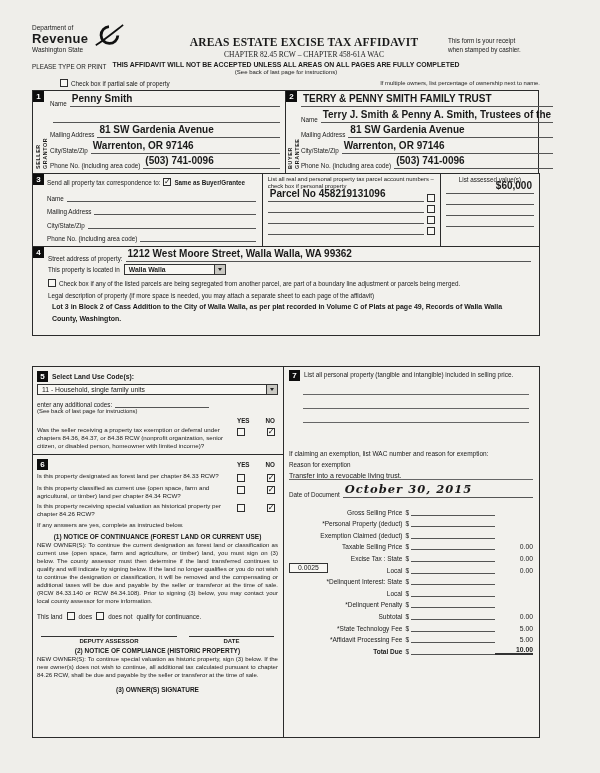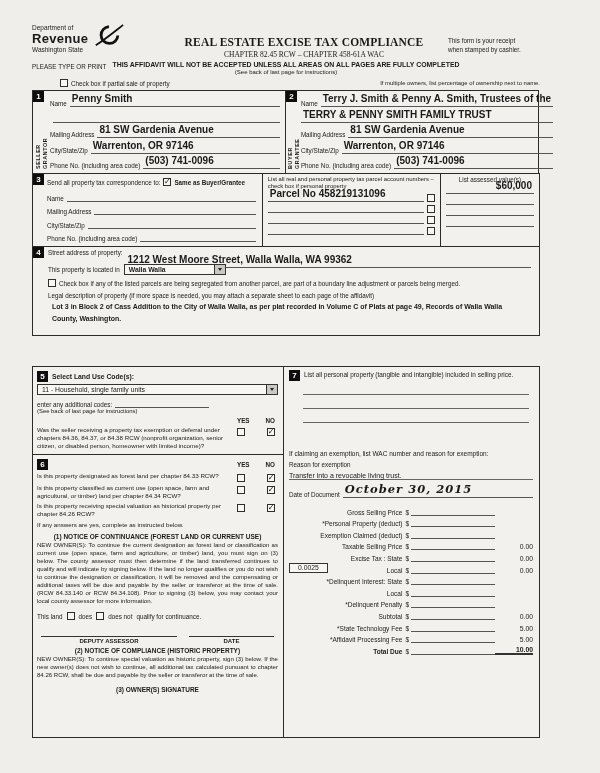--- a/index.html
+++ b/index.html
@@ -46,21 +46,21 @@
   .sec3{position:relative;border:1px solid #2b2b2b;margin-top:-1px;display:flex;height:74px;box-sizing:border-box;background:#f2f1ed;}
   .s3left{width:45%;padding:2px 6px 4px 14px;display:flex;flex-direction:column;justify-content:space-between;}
   .s3corr{display:flex;align-items:center;gap:3px;height:12px;}
   .s3mid{width:36%;border-left:1px solid #2b2b2b;padding:2px 5px 4px 5px;display:flex;flex-direction:column;}
   .s3hd{font-size:5.9px;line-height:1.25;}
   .prow{display:flex;align-items:flex-end;gap:3px;height:11px;}
   .s3right{width:19%;border-left:1px solid #2b2b2b;padding:2px 5px 4px 5px;display:flex;flex-direction:column;}
 
   
   .sec4{position:relative;border:1px solid #2b2b2b;margin-top:-1px;padding:2px 8px 5px 15px;height:90px;box-sizing:border-box;background:#f2f1ed;}
-  .s4row{display:flex;align-items:flex-start;height:13px;}
+  .s4row{display:flex;align-items:flex-end;height:13px;}
   .s4row2{display:flex;align-items:center;height:15px;gap:4px;}
   .s4cbrow{display:flex;align-items:center;gap:3px;height:12px;}
   .legal{font-weight:bold;font-size:7px;line-height:1.7;padding:2px 10px 0 4px;}
 
   
   .dd{display:inline-flex;border:1px solid #333;background:#f8f7f3;height:11px;align-items:stretch;box-sizing:border-box;}
   .ddtxt{padding:0 4px;font-size:6.8px;display:flex;align-items:center;white-space:nowrap;}
   .ddbtn{width:10px;background:#c9c8c2;border-left:1px solid #333;display:flex;align-items:center;justify-content:center;}
   .tri{width:0;height:0;border-left:2.5px solid transparent;border-right:2.5px solid transparent;border-top:3.5px solid #222;}
   .county{width:102px;justify-content:space-between;}
@@ -117,21 +117,21 @@
     <div class="logo">
       <div class="l1">Department of</div>
       <div class="l2">Revenue</div>
       <div class="l3">Washington State</div>
       <svg class="logo-mark" width="30" height="23" viewBox="0 0 34 26">
         <path d="M17 3 A9.5 9.5 0 1 0 27 13" fill="none" stroke="#111" stroke-width="3.2"></path>
         <path d="M2 24 C12 18 24 8 33 1" fill="none" stroke="#111" stroke-width="2"></path>
       </svg>
     </div>
     <div class="titleblk">
-      <div class="title">REAL ESTATE EXCISE TAX COMPLIANCE</div>
+      <div class="title">AREAS ESTATE EXCISE TAX AFFIDAVIT</div>
       <div class="chapter">CHAPTER 82.45 RCW – CHAPTER 458-61A WAC</div>
     </div>
     <div class="receipt">
       <div>This form is your receipt</div>
       <div>when stamped by cashier.</div>
     </div>
   </div>
 
   <div class="warnrow">
     <span class="ptp">PLEASE TYPE OR PRINT</span>
@@ -177,25 +177,25 @@
     </div>
 
     <div class="party">
       <span class="secnum absnum">2</span>
       <div class="vstrip">
         <span class="vtext">BUYER</span>
         <span class="vtext">GRANTEE</span>
       </div>
       <div class="fields">
         <div class="frow">
+          <span class="uline" style="margin-left:0;"><span class="val">TERRY &amp; PENNY SMITH FAMILY TRUST</span></span>
+        </div>
+        <div class="frow">
           <span class="lab">Name</span>
           <span class="uline"><span class="val">Terry J. Smith &amp; Penny A. Smith, Trustees of the</span></span>
-        </div>
-        <div class="frow">
-          <span class="uline" style="margin-left:0;"><span class="val">TERRY &amp; PENNY SMITH FAMILY TRUST</span></span>
         </div>
         <div class="frow">
           <span class="lab">Mailing Address</span>
           <span class="uline"><span class="val">81 SW Gardenia Avenue</span></span>
         </div>
         <div class="frow">
           <span class="lab">City/State/Zip</span>
           <span class="uline"><span class="val">Warrenton, OR 97146</span></span>
         </div>
         <div class="frow">

